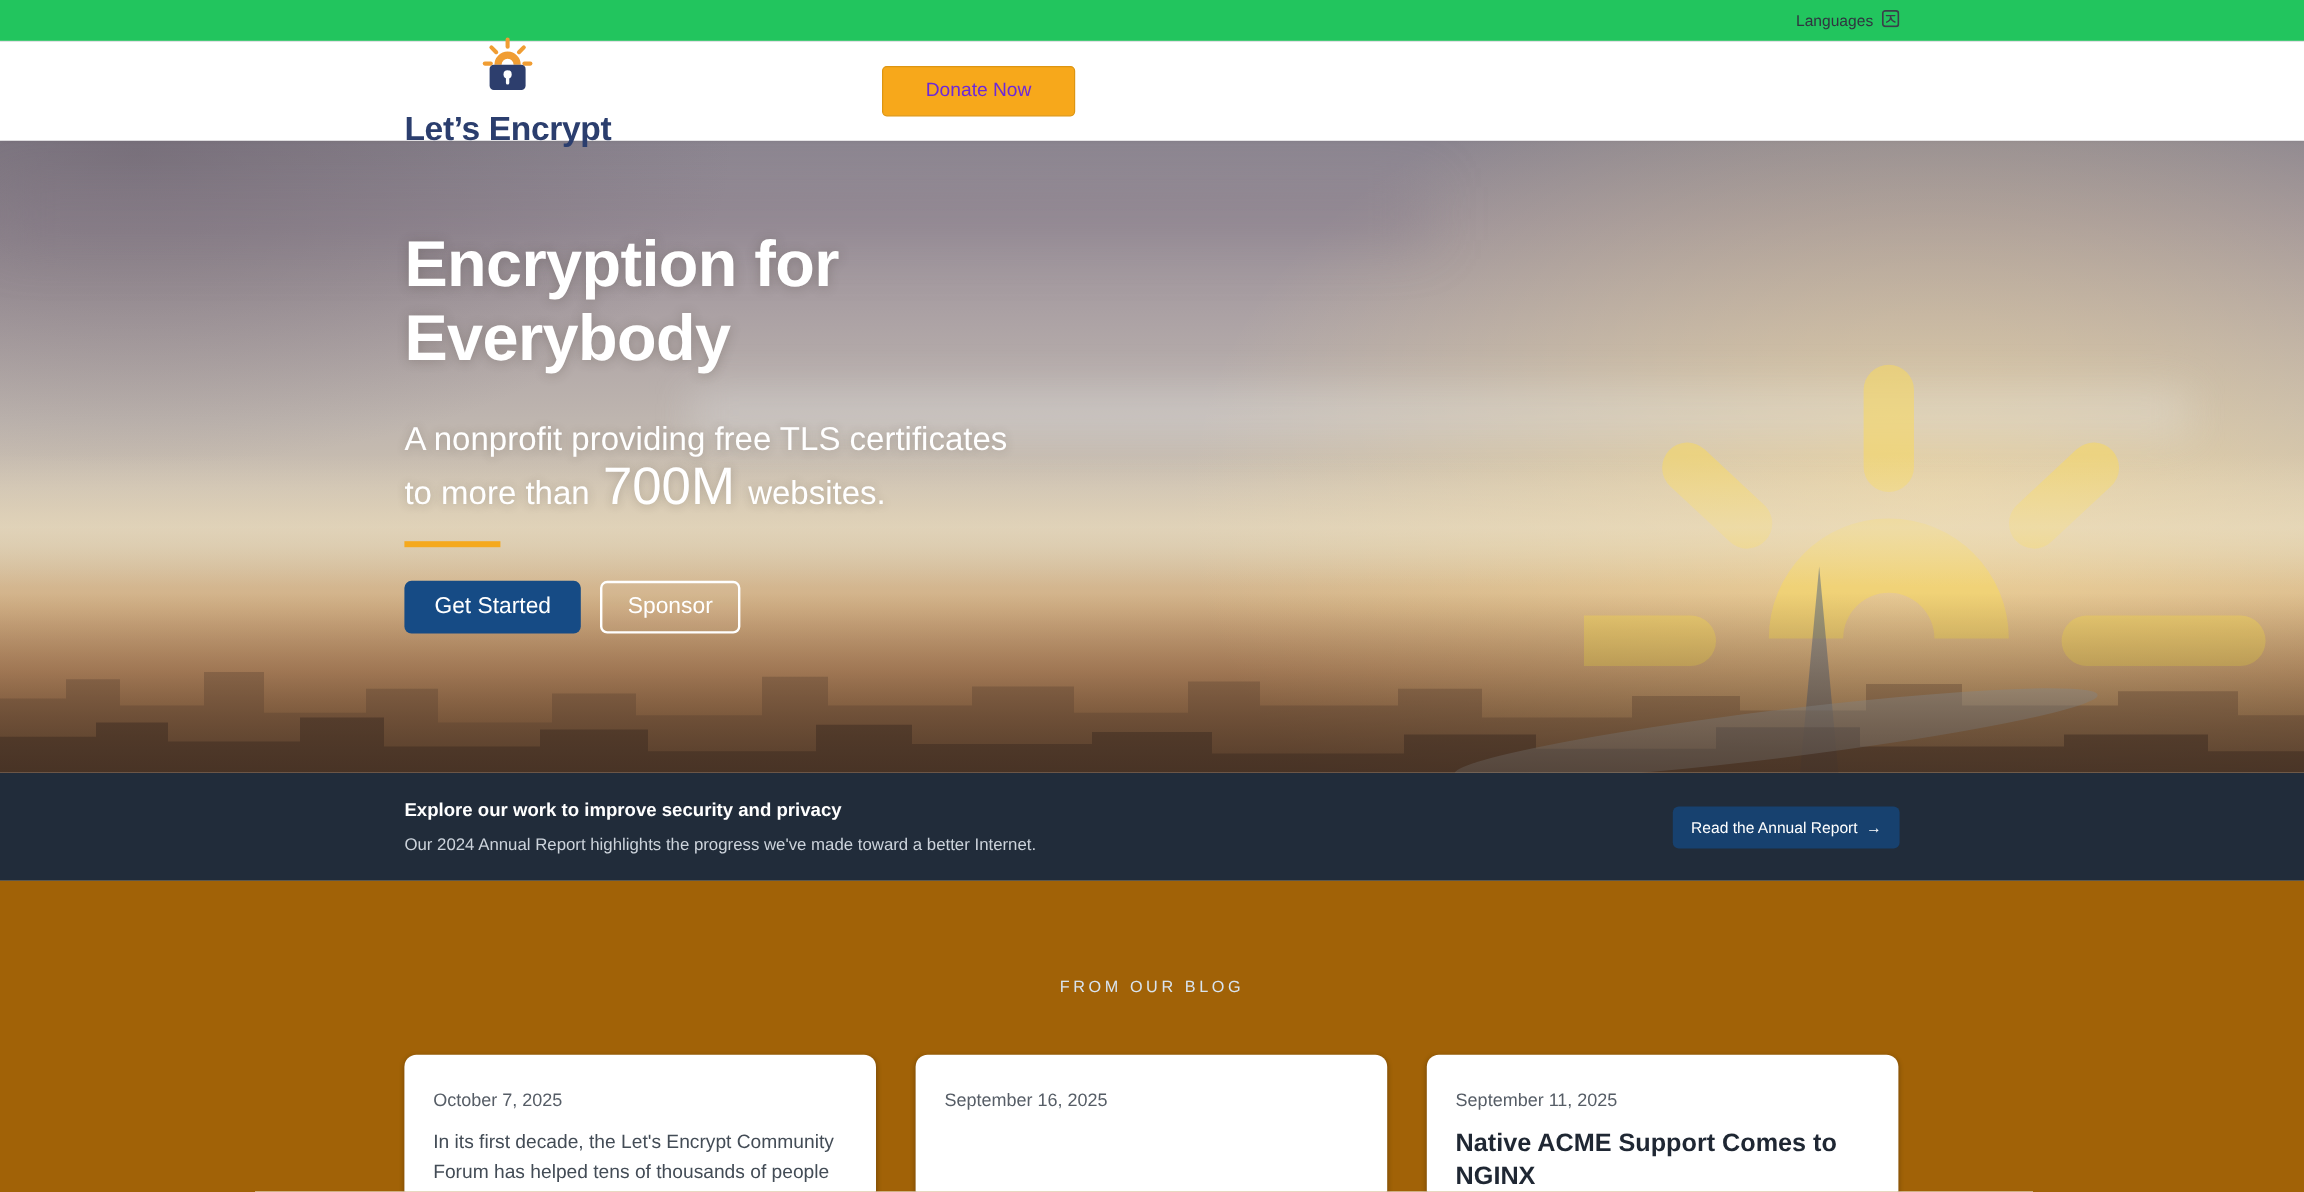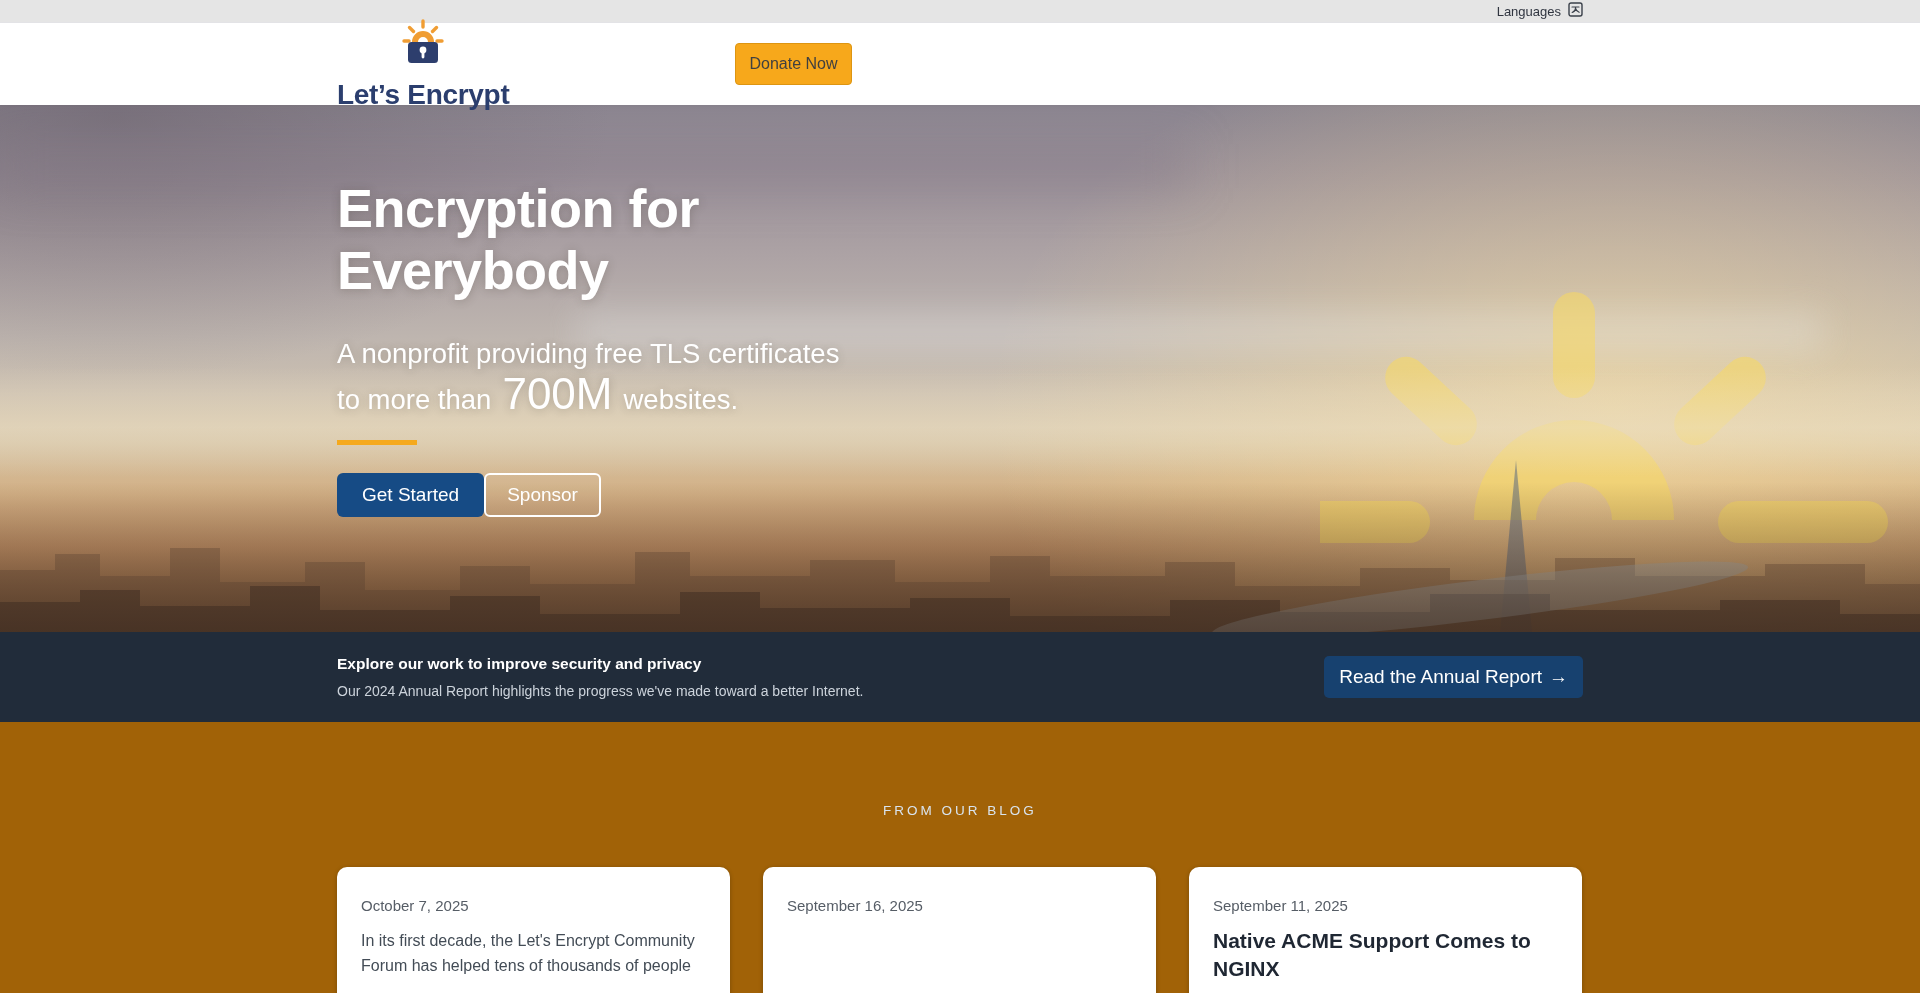--- a/index.html
+++ b/index.html
@@ -1,35 +1,35 @@
 <!DOCTYPE html>
 <html><head>
 <meta charset="utf-8">
 <style>
   * { margin:0; padding:0; box-sizing:border-box; }
   html,body { width:1920px; height:993px; overflow:hidden; background:#fff;
               font-family:"Liberation Sans", sans-serif; }
   .container { width:1246px; margin:0 auto; }
 
   
-  .topbar { height:23px; background:#e5e5e5; border-bottom:1px solid #e3e3e6; }
+  .topbar { height:35px; background:#22c55e; border-bottom:1px solid #e3e3e6; }
   .topbar .container { height:100%; display:flex; align-items:center; justify-content:flex-end; gap:7px; }
   .lang-link { font-size:13px; color:#303540; text-decoration:none; display:flex; align-items:center; gap:7px; cursor:pointer; }
 
   
   .header { height:82px; background:#ffffff; box-shadow:0 1px 2px rgba(0,0,0,.04); position:relative; z-index:5; }
   .header .container { height:100%; display:flex; align-items:center; }
   .brand { display:flex; align-items:center; gap:10px; text-decoration:none; cursor:pointer;flex-direction:column; }
   .brand-text { font-size:28px; font-weight:700; color:#2b3e6e; letter-spacing:-0.3px; }
   .nav { display:flex; align-items:center; gap:23px; margin-left:auto; }
   .nav a { font-size:16.5px; color:#2c333c; text-decoration:none; display:flex; align-items:center; gap:7px; cursor:pointer; }
   .chevron { width:8px; height:8px; border-right:1.6px solid #3a414b; border-bottom:1.6px solid #3a414b;
              transform:rotate(45deg) translateY(-2px); display:inline-block; }
   .donate-now { margin-left:226px; background:#f7a81b; border:1px solid #dd9512; border-radius:4px;
-                color:#404040; font-size:16px; font-weight:500; padding:11px 13px; cursor:pointer;
+                color:#6d28d9; font-size:16px; font-weight:500; padding:11px 35px; cursor:pointer;
                 font-family:"Liberation Sans", sans-serif; }
 
   
   .hero { position:relative; height:527px; overflow:hidden; }
   .hero-sky { position:absolute; inset:0;
     background:
       radial-gradient(800px 420px at 6% 2%, rgba(96,86,97,.45), rgba(96,86,97,0) 62%),
       radial-gradient(950px 620px at 84% 58%, rgba(255,227,158,.55), rgba(255,227,158,0) 66%),
       linear-gradient(180deg,#8b8590 0%, #9a9099 13%, #ada3a5 29%, #beb5af 44%,
         #ccc0b0 55%, #d4c2a4 64%, #d3b085 74%, #c59468 84%, #a87a50 93%, #8d6643 100%);
@@ -42,32 +42,32 @@
   .skyline { position:absolute; left:0; bottom:0; }
   .hero-dark { position:absolute; left:0; bottom:0; width:100%; height:150px;
                background:linear-gradient(0deg, rgba(56,38,28,.62), rgba(56,38,28,0)); }
   .hero-content { position:relative; z-index:3; padding-top:72px; }
   .hero h1 { color:#ffffff; font-size:54px; line-height:1.15; font-weight:700; letter-spacing:-0.5px;
              text-shadow:0 1px 10px rgba(60,50,40,.25); }
   .hero-sub { margin-top:34px; color:#ffffff; font-size:27.5px; line-height:1.35;
               text-shadow:0 1px 8px rgba(60,50,40,.25); }
   .hero-sub .stat { font-size:44px; margin:0 11px; line-height:1; }
   .hero-rule { width:80px; height:5px; background:#f5a91d; margin-top:22px; }
-  .hero-btns { margin-top:28px; display:flex; gap:0; }
+  .hero-btns { margin-top:28px; display:flex; gap:16px; }
   .btn-primary { background:#164b85; color:#fff; font-size:19px; border:none; border-radius:6px;
                  padding:11px 25px; cursor:pointer; font-family:"Liberation Sans", sans-serif; }
   .btn-ghost { background:rgba(255,255,255,.04); color:#fff; font-size:19px; border:2px solid #fff;
                border-radius:6px; padding:9px 21px; cursor:pointer; font-family:"Liberation Sans", sans-serif; }
 
   
   .banner { height:90px; background:#212c3a; }
   .banner .container { height:100%; display:flex; align-items:center; }
   .banner-title { color:#ffffff; font-size:15.5px; font-weight:700; }
   .banner-sub { color:#ccd3db; font-size:14px; margin-top:10px; }
-  .banner-cta { margin-left:auto; background:#17416f; color:#fff; font-size:19px; border:none; border-radius:5px;
+  .banner-cta { margin-left:auto; background:#17416f; color:#fff; font-size:13px; border:none; border-radius:5px;
                 padding:10px 15px; cursor:pointer; display:flex; align-items:center; gap:7px;
                 font-family:"Liberation Sans", sans-serif; }
 
   
   .blog { background:#a16207; height:271px; }
   .blog-label { padding-top:81px; text-align:center; color:#d9e4ef; font-size:13.5px; letter-spacing:3px; }
   .cards { display:flex; gap:33px; margin-top:49px; }
   .card { width:393px; background:#ffffff; border-radius:10px; padding:30px 24px 24px;
           box-shadow:0 1px 4px rgba(0,0,0,.25); cursor:pointer; }
   .card-date { color:#565d66; font-size:15px; }

